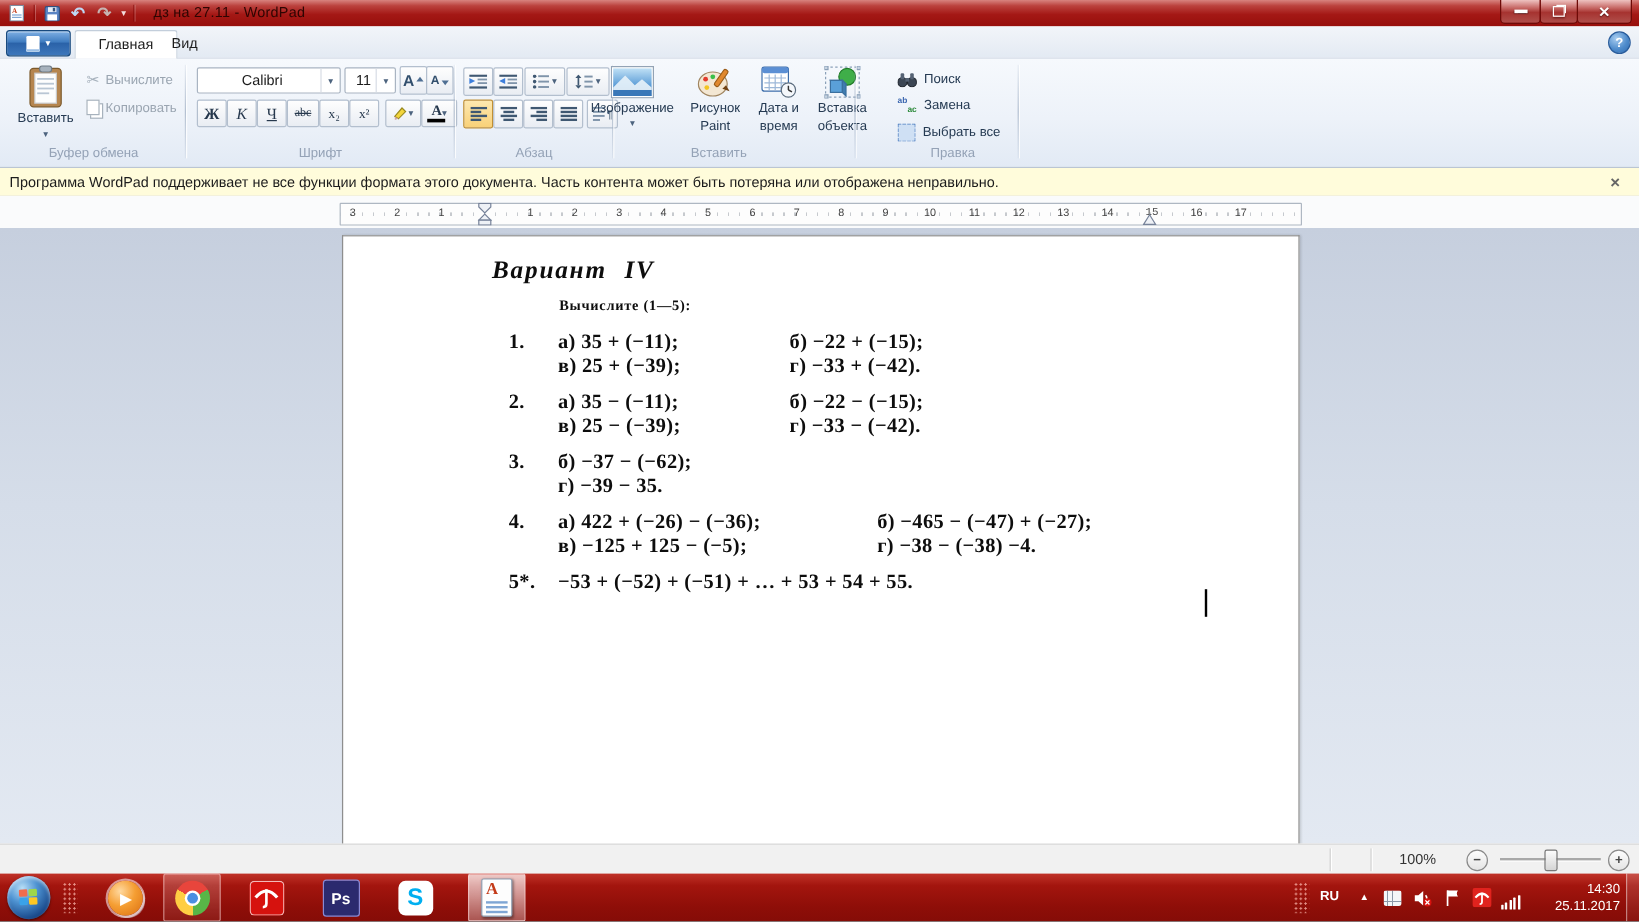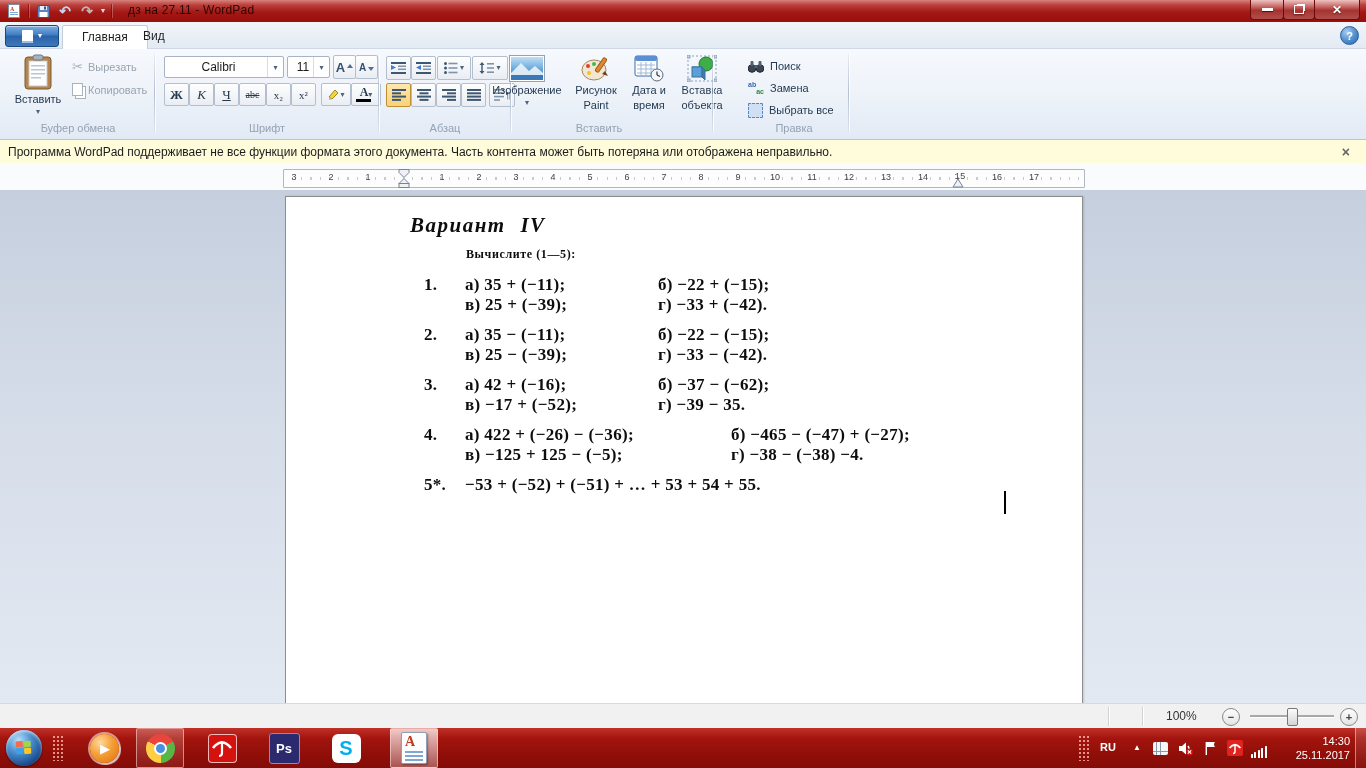--- a/index.html
+++ b/index.html
@@ -223,21 +223,21 @@
             <rect x="8" y="15" width="14" height="1.5" fill="#b9c6d4"></rect>
           <rect x="8" y="19" width="14" height="1.5" fill="#b9c6d4"></rect>
             <rect x="8" y="23" width="10" height="1.5" fill="#b9c6d4"></rect>
           <rect x="10" y="1" width="10" height="5" rx="2" fill="#a7b2bd" stroke="#6f7a85"></rect>
         </svg>
         <span class="rtext">Вставить</span>
         <span class="caret">▾</span>
       </div>
       <div class="smallcmd" style="top:10px;">
         <span class="scissors">✂</span>
-        <span class="rtext">Вырезать</span>
+        <span class="rtext">Вычислите</span>
       </div>
       <div class="smallcmd" style="top:33px;">
         <span class="copyic"></span>
         <span class="rtext">Копировать</span>
       </div>
       <div class="glabel">Буфер обмена</div>
     </div>
 
     <div class="rgroup gr-font">
       <div class="combo" style="left:8px;top:6px;width:118px;">
@@ -519,24 +519,20 @@
             <span>а) 35 − (−11);</span>
             <span>в) 25 − (−39);</span>
           </span>
         <span class="pcol">
             <span>б) −22 − (−15);</span>
             <span>г) −33 − (−42).</span>
           </span>
       </div>
       <div class="prob serif" style="top:178px;">
         <span class="pnum">3.</span>
-        <span class="pcol c1">
-            <span>а) 42 + (−16);</span>
-            <span>в) −17 + (−52);</span>
-          </span>
         <span class="pcol">
             <span>б) −37 − (−62);</span>
             <span>г) −39 − 35.</span>
           </span>
       </div>
       <div class="prob serif wide" style="top:228px;">
         <span class="pnum">4.</span>
         <span class="pcol c1">
             <span>а) 422 + (−26) − (−36);</span>
             <span>в) −125 + 125 − (−5);</span>

